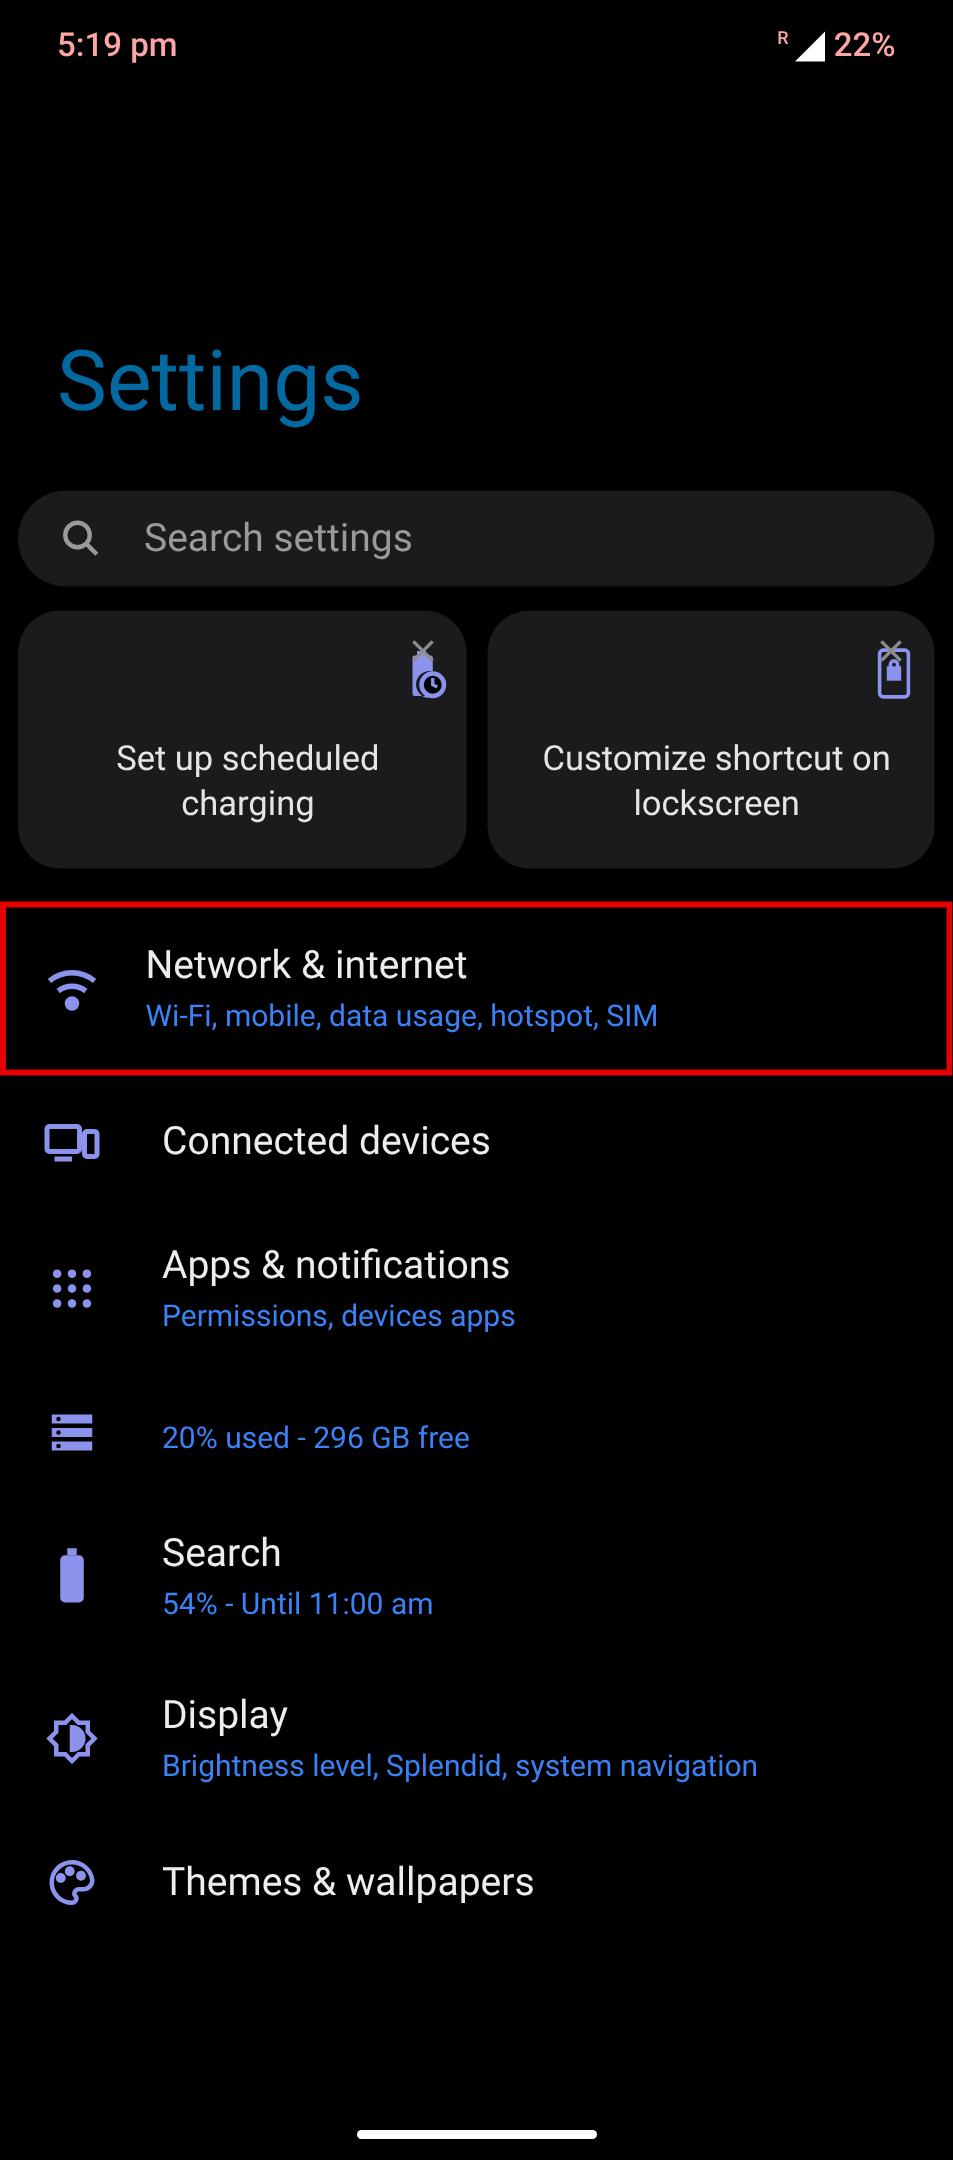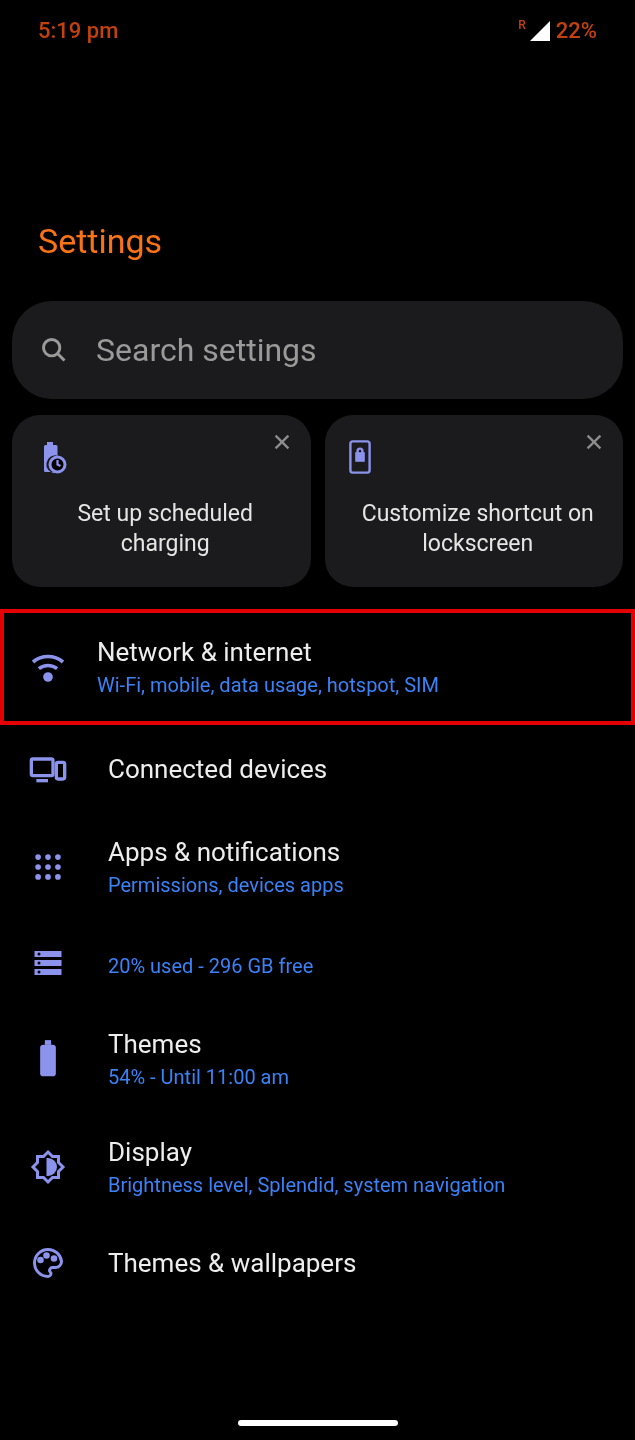--- a/index.html
+++ b/index.html
@@ -12,57 +12,57 @@
     overflow: hidden;
     position: relative;
   }
   .status-bar {
     display: flex;
     justify-content: space-between;
     align-items: center;
     padding: 18px 38px 0 38px;
     font-size: 22px;
     font-weight: 500;
-    color: #c2410c;
+    color: #fca5a5;
   }
   .status-right { display: flex; align-items: center; gap: 6px; }
   .status-right .r { font-size: 12px; position: relative; top: -6px; margin-right: -2px; }
   .signal-icon { width: 0; height: 0; border-style: solid; border-width: 0 0 20px 20px; border-color: transparent transparent #fff transparent; }
   .page-title {
-    font-size: 34px;
+    font-size: 56px;
     font-weight: 400;
-    color: #f97316;
+    color: #0369a1;
     padding: 178px 0 0 38px;
   }
   .search-bar {
     margin: 40px 12px 0 12px;
     background: #1b1b1d;
     border-radius: 40px;
-    height: 98px;
+    height: 64px;
     display: flex;
     align-items: center;
     padding: 1px 28px;
     gap: 28px;
     color: #9a9a9a;
-    font-size: 32px;
+    font-size: 26px;
   }
   .cards-row {
     display: flex;
     gap: 14px;
     margin: 16px 12px 0 12px;
   }
   .card {
     flex: 1;
     background: #1b1b1d;
     border-radius: 28px;
     padding: 16px 12px 28px 20px;
     position: relative;
     display: flex;
     flex-direction: column;
-    align-items: flex-start;
+    align-items: flex-end;
     justify-content: flex-start;
     min-height: 170px;
   }
   .card-close {
     position: absolute;
     top: 16px;
     right: 18px;
     color: #8d8d8d;
     font-size: 24px;
     cursor: pointer;
@@ -243,21 +243,21 @@
   </div>
 
   <div class="list-item">
     <span class="list-icon">
       <svg width="22" height="38" viewBox="0 0 14 24" fill="#8b93ec">
           <rect x="2" y="3" width="10" height="20" rx="2"></rect>
           <rect x="5" y="0" width="4" height="3"></rect>
         </svg>
     </span>
     <div class="list-text">
-      <div class="list-title">Themes</div>
+      <div class="list-title">Search</div>
       <div class="list-sub">54% - Until 11:00 am</div>
     </div>
   </div>
 
   <div class="list-item">
     <span class="list-icon">
       <svg width="36" height="36" viewBox="0 0 24 24" fill="none" stroke="#8b93ec" stroke-width="2">
           <polygon points="12,2 15,5 19,5 19,9 22,12 19,15 19,19 15,19 12,22 9,19 5,19 5,15 2,12 5,9 5,5 9,5"></polygon>
           <path d="M12 7a5 5 0 010 10z" fill="#8b93ec"></path>
         </svg>

